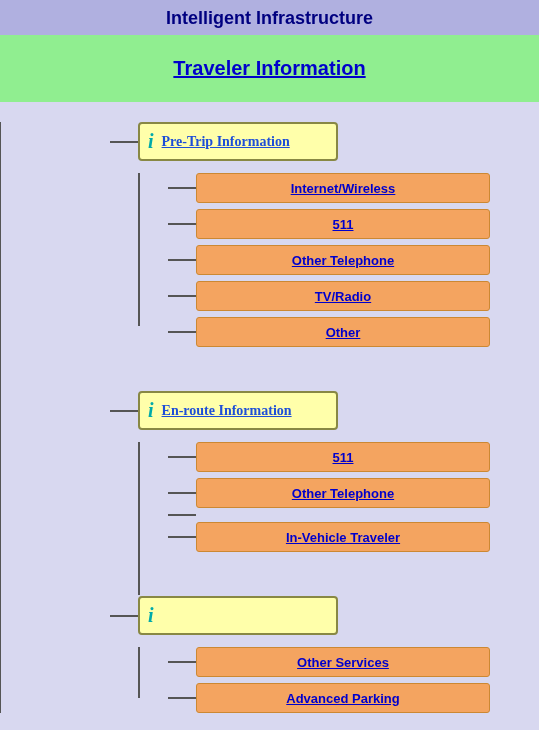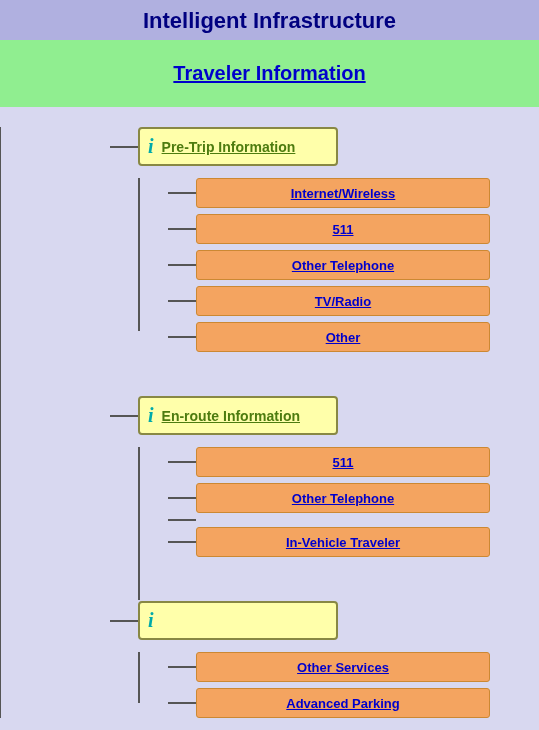--- a/index.html
+++ b/index.html
@@ -7,21 +7,21 @@
       width: 539px;
       min-height: 730px;
       background: #d8d8f0;
       font-family: Arial, sans-serif;
       overflow-x: hidden;
     }
     .header-title {
       background: #b0b0e0;
       text-align: center;
       padding: 8px 4px 6px;
-      font-size: 22px;
+      font-size: 18px;
       font-weight: bold;
       color: #000080;
     }
     .header-subtitle {
       background: #90ee90;
       text-align: center;
       padding: 22px 4px;
       font-size: 20px;
       font-weight: bold;
       color: #0000cc;
@@ -74,24 +74,25 @@
     }
     .info-icon {
       color: #00aaaa;
       font-style: italic;
       font-weight: bold;
       font-size: 20px;
       margin-right: 8px;
       font-family: serif;
     }
     .category-label {
-      color: #4d7c0f;
+      color: #1d4ed8;
       text-decoration: underline;
       font-weight: bold;
       font-size: 14px;
+      font-family: Liberation Serif, serif;
     }
     
     .children-container {
       position: relative;
       margin-left: 28px;
       padding-left: 30px;
     }
     .children-v-line {
       position: absolute;
       left: 0;

